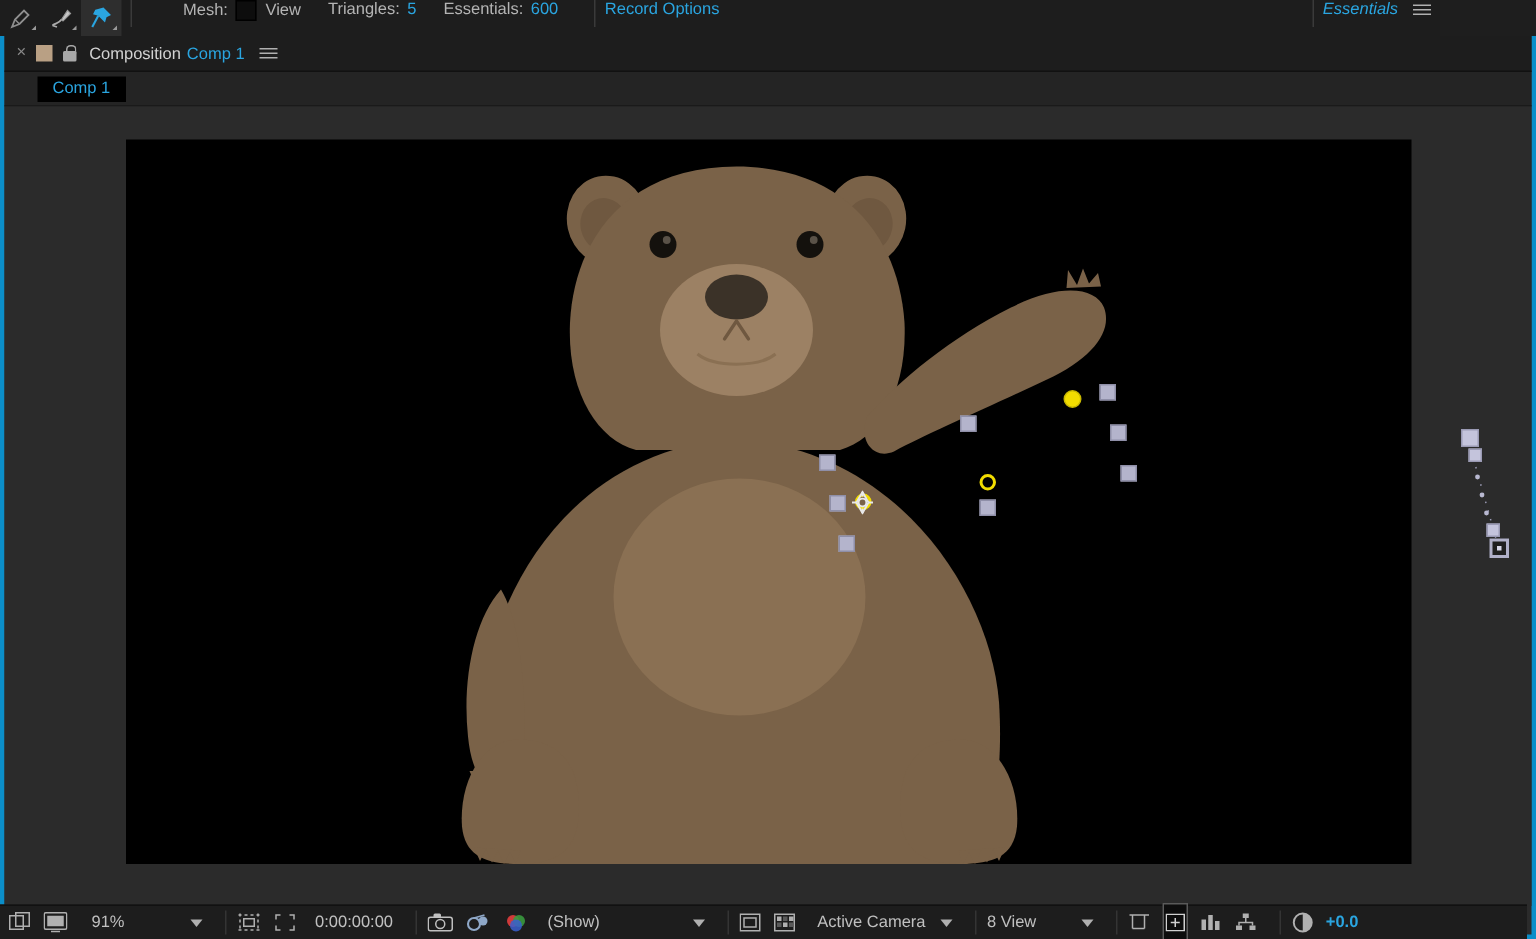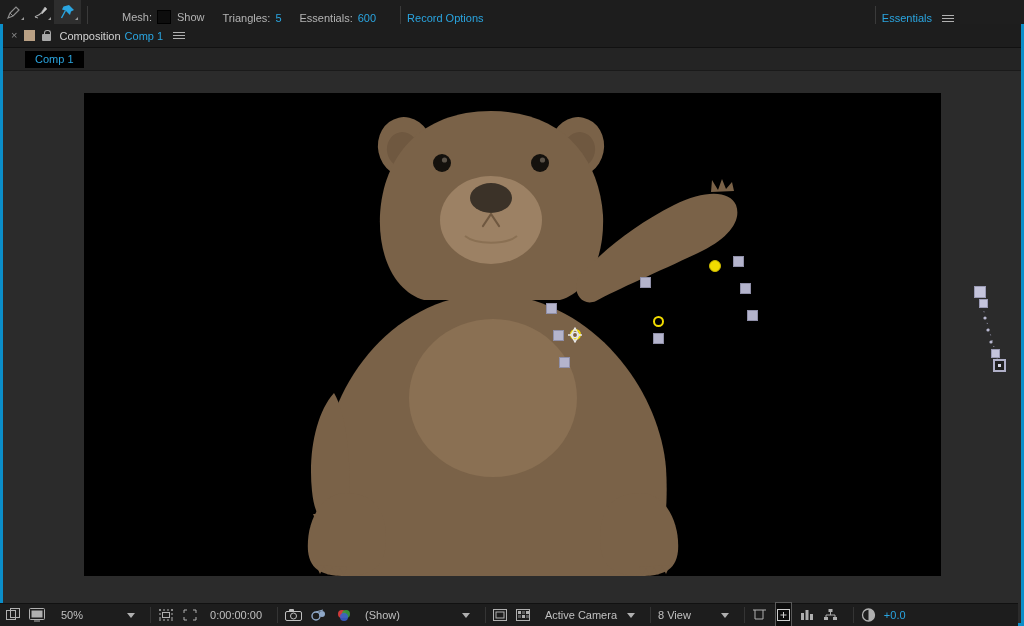--- a/index.html
+++ b/index.html
@@ -18,21 +18,21 @@
   }
 
   
   #toolbar {
     position: absolute;
     left: 0; top: 0;
     width: 960px; height: 24px;
     background: #1d1d1d;
     border-bottom: 1px solid #0e0e0e;
     display: flex;
-    align-items: flex-end;
+    align-items: flex-start;
   }
   .tool-group {
     display: flex;
     align-items: center;
     height: 24px;
   }
   .tool-btn {
     width: 27px; height: 24px;
     display: flex;
     align-items: center;
@@ -80,20 +80,21 @@
   #toolbar-spacer { flex: 1; }
   #workspace {
     display: flex;
     align-items: center;
     padding-right: 6px;
     white-space: nowrap;
   }
   #workspace .ws-name {
     color: #2aa5e0;
     margin-right: 10px;
+    font-style: italic;
   }
   .hamburger {
     display: inline-block;
     width: 12px;
   }
   .hamburger i {
     display: block;
     height: 1px;
     background: #b0b0b0;
     margin: 2px 0;
@@ -253,21 +254,21 @@
     box-sizing: border-box;
   }
   .sb-item {
     display: flex;
     align-items: center;
     height: 23px;
     margin-right: 8px;
     white-space: nowrap;
   }
   .sb-text { color: #c0c0c0; }
-  .sb-blue { color: #2aa5e0; }
+  .sb-blue { color: #2aa5e0; font-weight: bold; }
   .sb-arrow {
     width: 0; height: 0;
     border-left: 4px solid transparent;
     border-right: 4px solid transparent;
     border-top: 5px solid #b0b0b0;
     margin-left: 10px;
   }
   .sb-sep {
     width: 1px; height: 16px;
     background: #343434;
@@ -310,21 +311,21 @@
       <span class="tool-corner"></span>
     </div>
   </div>
 
   <div class="tool-sep"></div>
   <div style="width:28px"></div>
 
   <div class="opt-item">
     <span class="opt-label">Mesh:</span>
     <span class="mesh-check"></span>
-    <span class="opt-label" style="margin-right:0">Show</span>
+    <span class="opt-label" style="margin-right:0">View</span>
   </div>
 
   <div class="opt-item">
     <span class="opt-label">Triangles:</span>
     <span class="opt-value">5</span>
   </div>
 
   <div class="opt-item">
     <span class="opt-label">Essentials:</span>
     <span class="opt-value">600</span>
@@ -479,21 +480,21 @@
 
   <div class="sb-item">
     <svg width="16" height="14" viewBox="0 0 16 14">
       <rect x="0.5" y="0.5" width="15" height="11" rx="1" fill="none" stroke="#b0b0b0"></rect>
       <rect x="2.5" y="2.5" width="11" height="7" fill="#b0b0b0"></rect>
       <path d="M5 13 L11 13" stroke="#b0b0b0"></path>
     </svg>
   </div>
 
   <div class="sb-item" style="margin-left:8px">
-    <span class="sb-text">50%</span>
+    <span class="sb-text">91%</span>
     <span class="sb-arrow" style="margin-left:44px"></span>
   </div>
 
   <div class="sb-sep"></div>
 
   <div class="sb-item">
     <svg width="16" height="14" viewBox="0 0 16 14">
       <path d="M2 1 L2 13 M14 1 L14 13 M1 2 L15 2 M1 12 L15 12" stroke="#b0b0b0" stroke-dasharray="2 2"></path>
       <rect x="4.5" y="4.5" width="7" height="5" fill="none" stroke="#b0b0b0"></rect>
     </svg>

